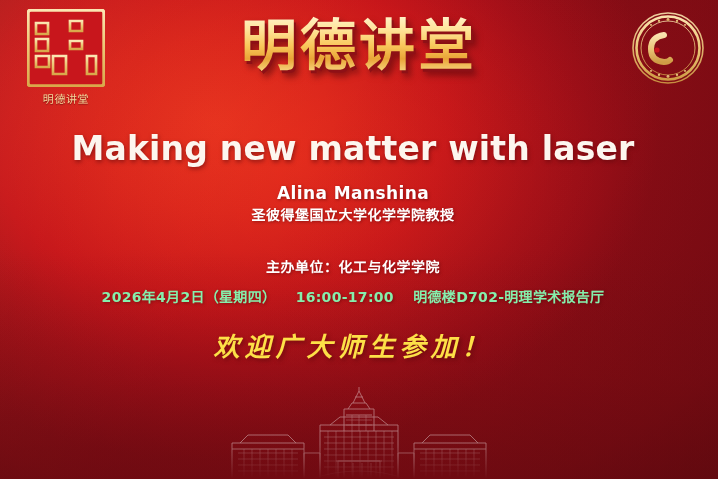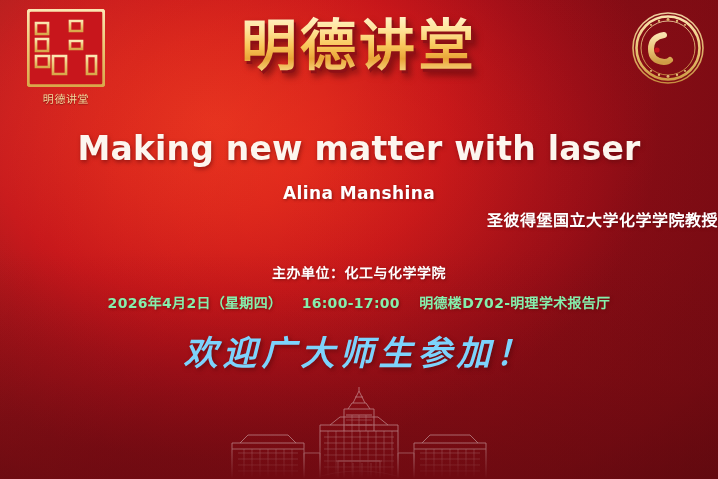--- a/index.html
+++ b/index.html
@@ -107,21 +107,21 @@
     background-clip: text;
     color: transparent;
     -webkit-text-fill-color: transparent;
     filter: drop-shadow(2px 3px 0 #8e1016) drop-shadow(3px 4px 3px rgba(80,6,10,0.55));
   }
 
   
   .content {
     position: absolute;
     left: 0;
-    right: 0;
+    right: 12px;
     top: 128px;
     text-align: center;
   }
   .title-en {
     color: #fdf6ef;
     font-family: "DejaVu Sans", "Liberation Sans", sans-serif;
     font-weight: 700;
     font-size: 33px;
     line-height: 42px;
     letter-spacing: 0.2px;
@@ -131,29 +131,28 @@
     margin-top: 12px;
     color: #ffffff;
     font-family: "DejaVu Sans", "Liberation Sans", sans-serif;
     font-weight: 700;
     font-size: 17px;
     line-height: 22px;
     letter-spacing: 0.4px;
     text-shadow: 1px 1px 3px rgba(85,7,11,0.55);
   }
   .affiliation {
-    margin-top: 7px;
+    margin-top: 1px;
     color: #ffffff;
     font-family: "DejaVu Sans", "Liberation Sans", sans-serif;
     font-weight: 700;
-    font-size: 16px;
+    font-size: 14px;
     line-height: 20px;
     letter-spacing: 0.5px;
     text-shadow: 1px 1px 3px rgba(85,7,11,0.55);
-    text-align: right;
   }
   .organizer {
     margin-top: 32px;
     color: #ffffff;
     font-family: "DejaVu Sans", "Liberation Sans", sans-serif;
     font-weight: 700;
     font-size: 14px;
     line-height: 20px;
     letter-spacing: 0.5px;
     text-shadow: 1px 1px 3px rgba(85,7,11,0.55);
@@ -165,25 +164,25 @@
     font-weight: 700;
     font-size: 14px;
     line-height: 20px;
     letter-spacing: 0.3px;
     text-shadow: 1px 1px 3px rgba(85,7,11,0.55);
     white-space: nowrap;
   }
   .schedule .gap { display: inline-block; width: 9px; }
   .welcome {
     margin-top: 23px;
-    color: #7dd3fc;
+    color: #fde047;
     font-family: "DejaVu Serif", "Liberation Serif", serif;
     font-weight: 700;
     font-style: italic;
-    font-size: 34px;
+    font-size: 26px;
     line-height: 34px;
     letter-spacing: 5px;
     text-shadow: 2px 2px 4px rgba(80,6,10,0.6);
   }
 </style>
 </head>
 <body>
 
 <div id="poster">
 

